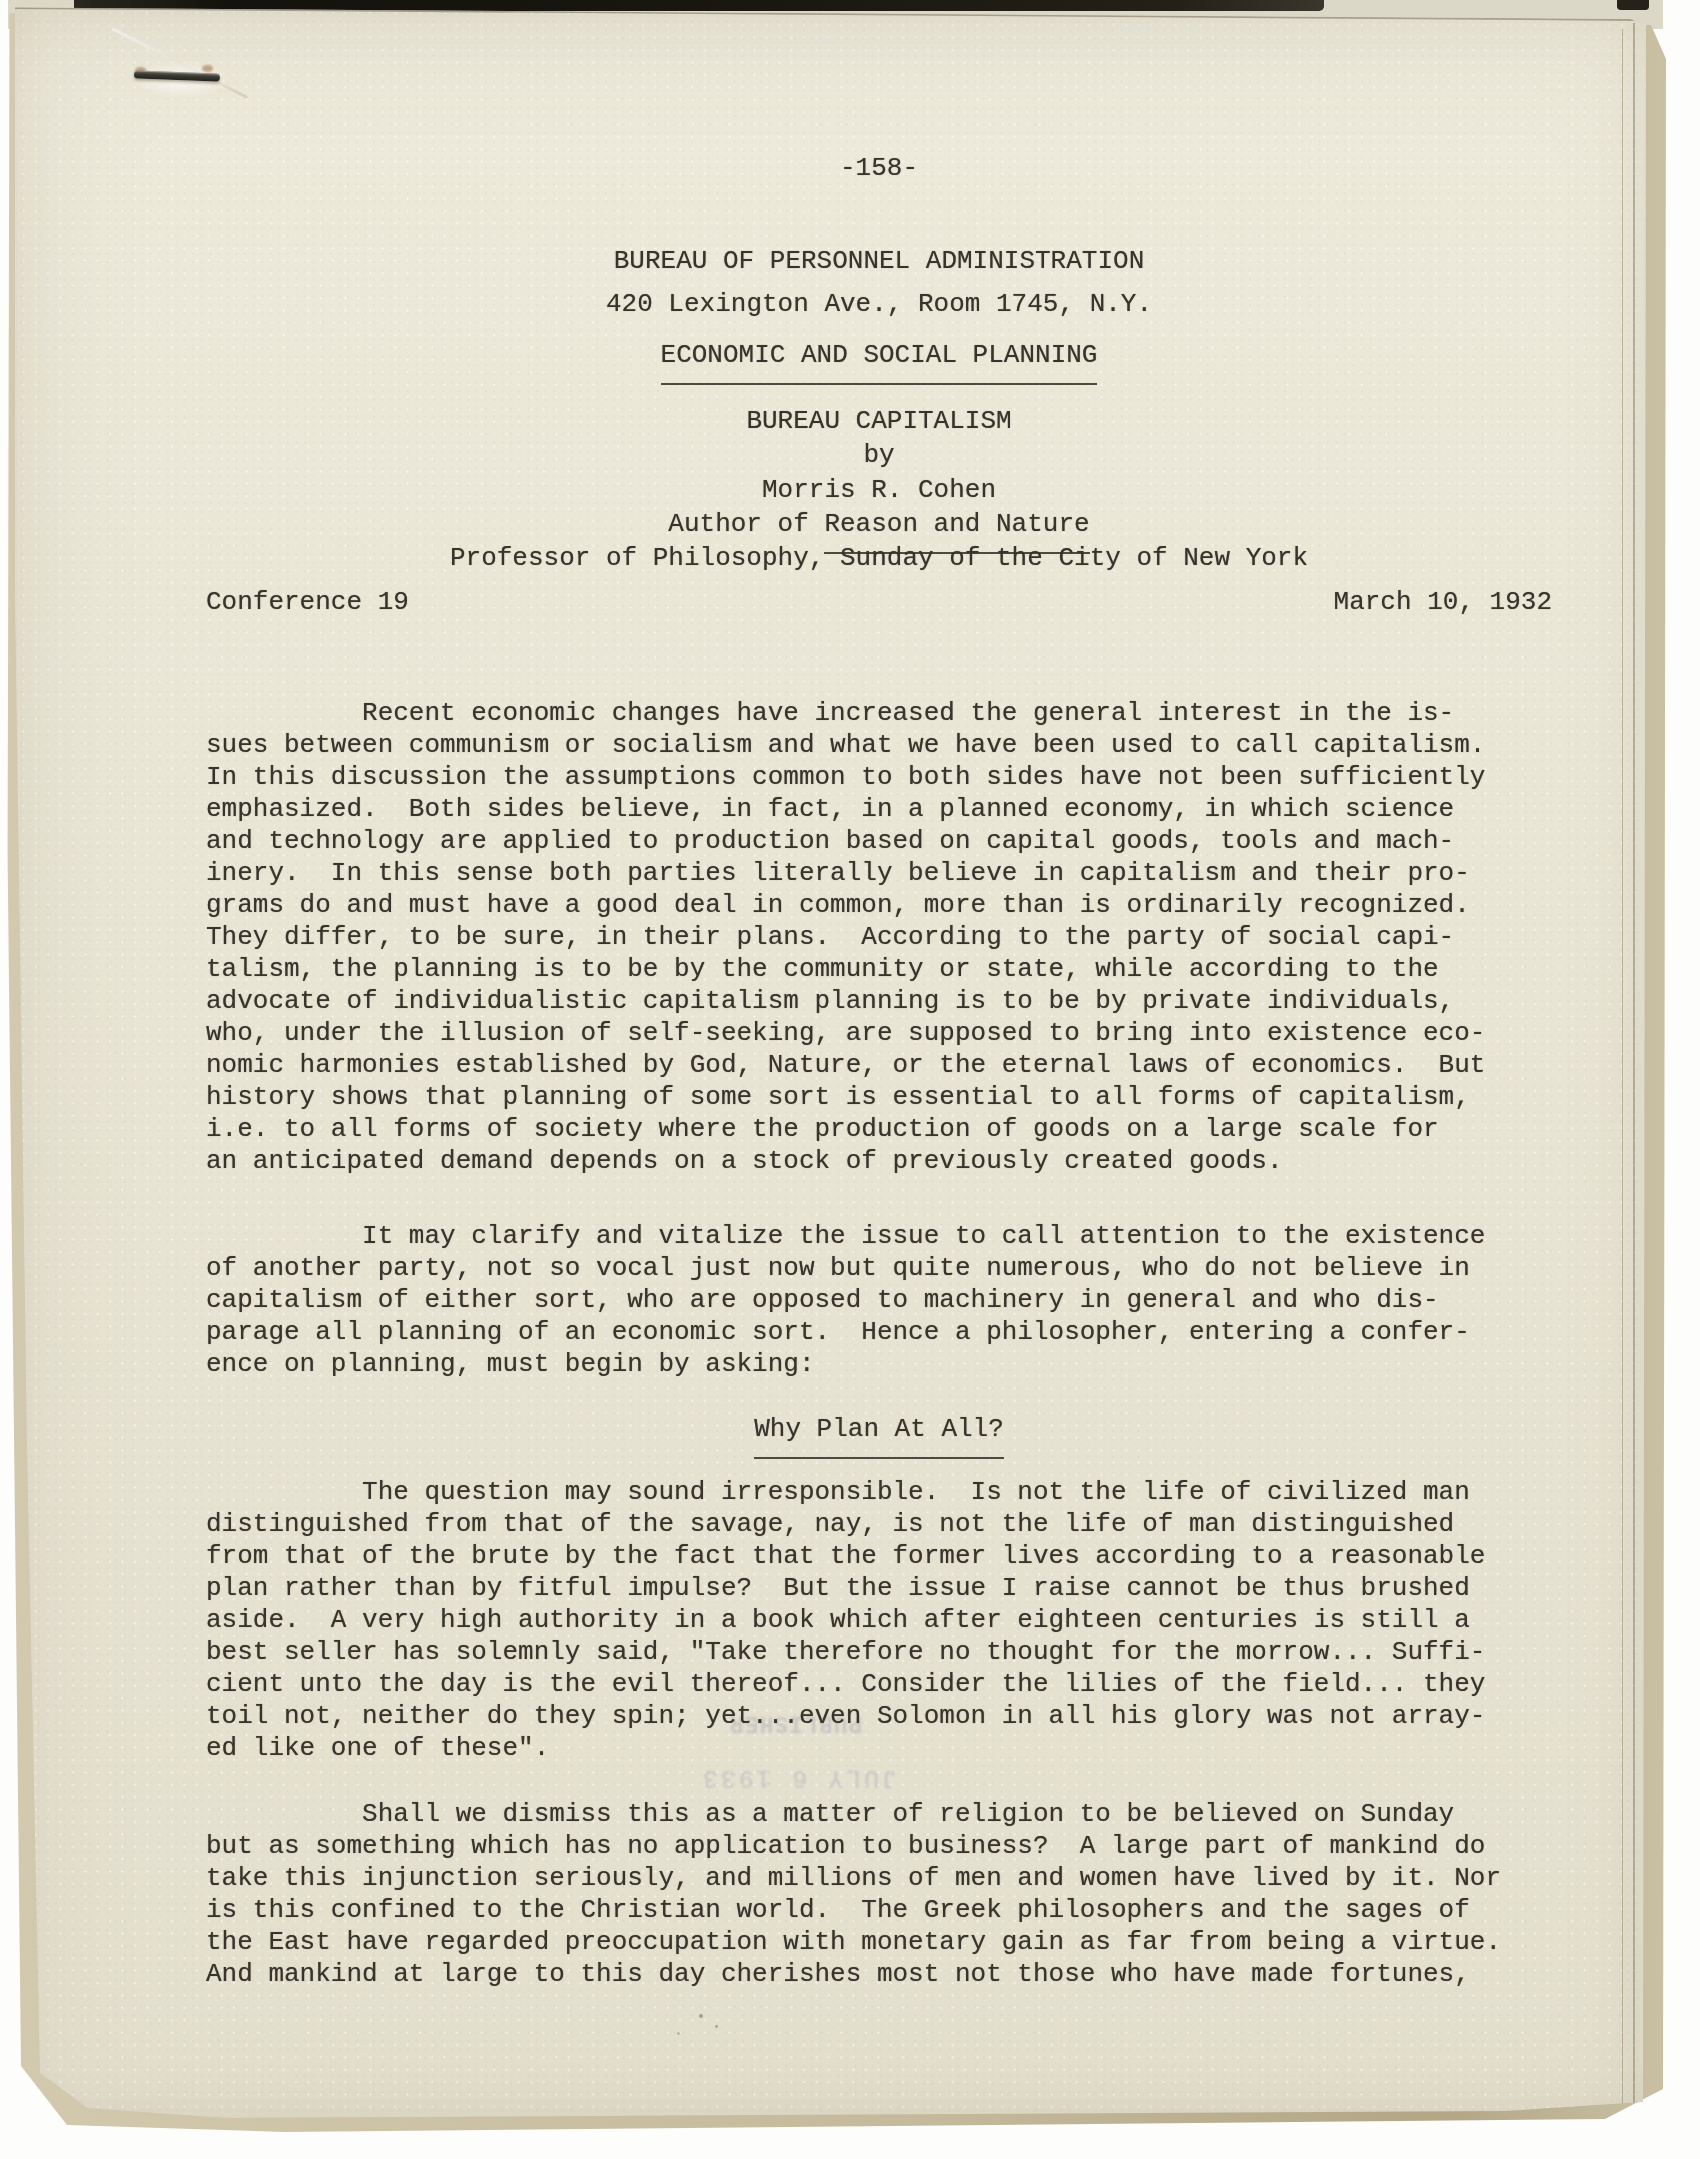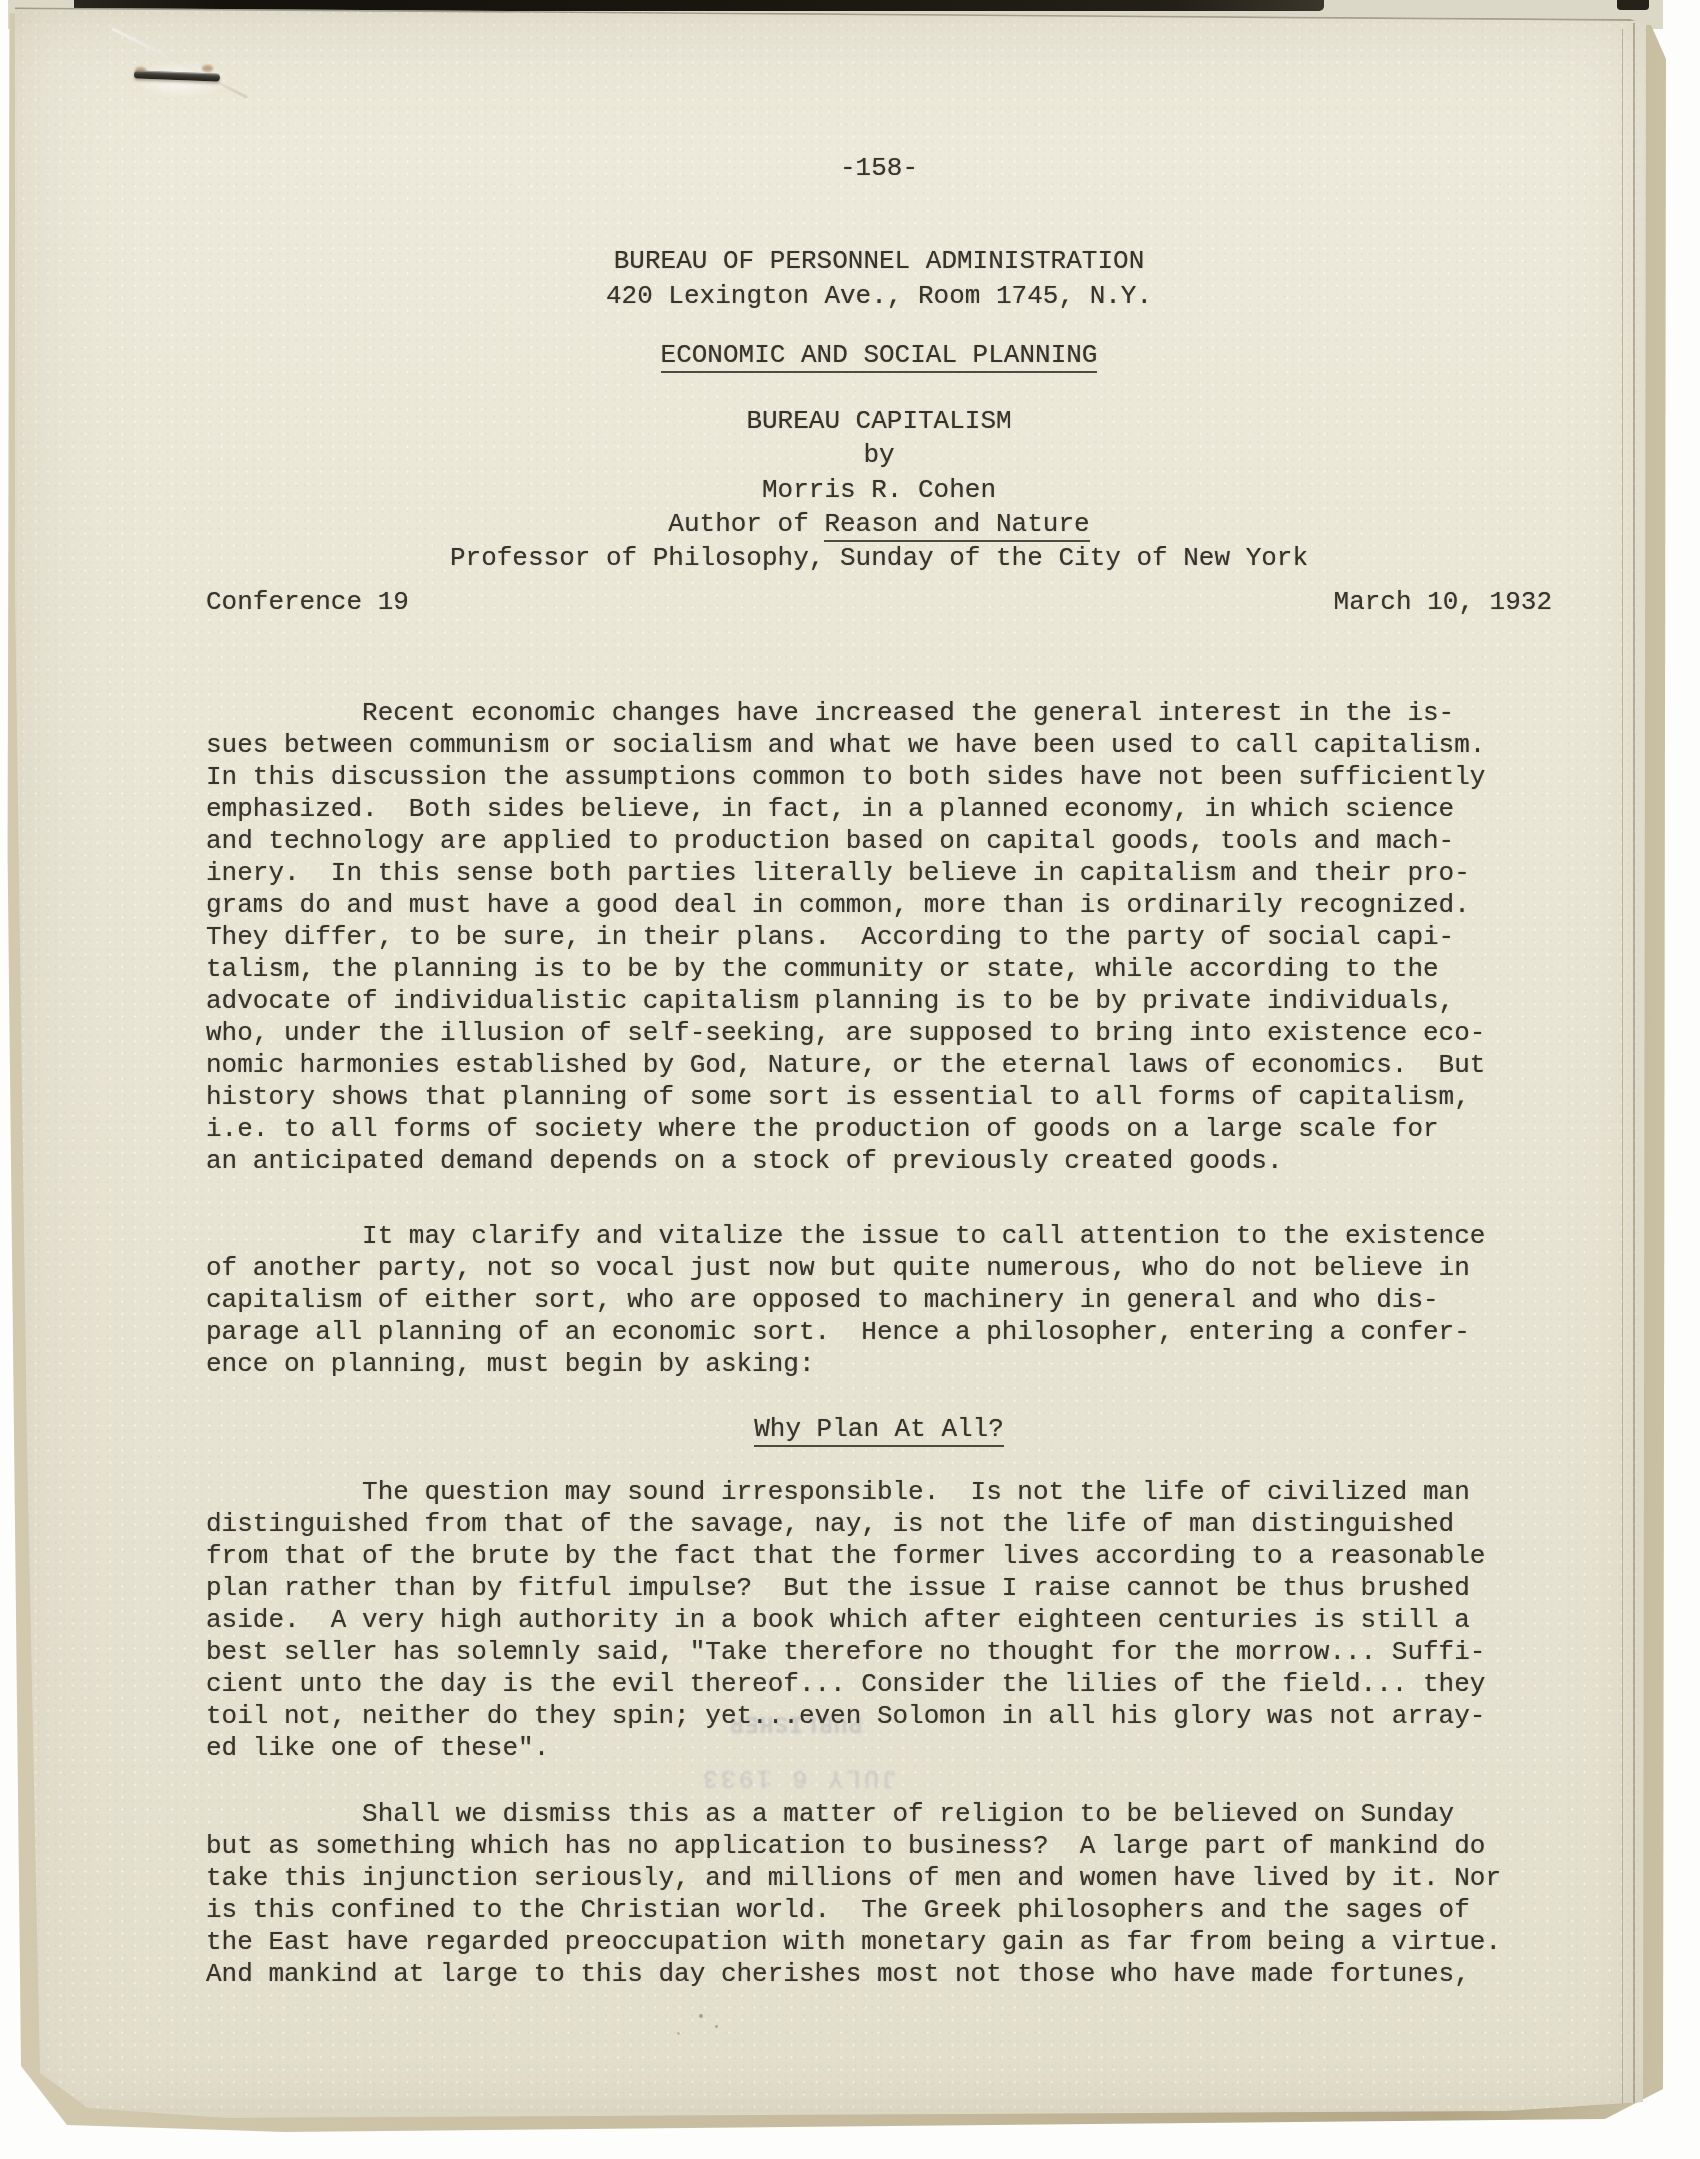--- a/index.html
+++ b/index.html
@@ -82,21 +82,21 @@
   .rust-r{left:202px;top:65px;}
 
   
   .textblock{
     position:absolute;left:206px;top:0;width:1346px;height:2160px;
     color:#38342c;font-size:26px;line-height:32px;
     text-shadow:0 0 1px rgba(54,50,42,.55);
   }
   .tline{position:absolute;left:0;width:100%;white-space:pre;}
   .c{text-align:center;}
-  .ul{border-bottom:2.9px solid rgba(50,46,38,.85);padding-bottom:1px;}
+  .ul{border-bottom:2.9px solid rgba(50,46,38,.85);padding-bottom:13px;}
   .confrow{position:absolute;left:0;top:586px;width:100%;display:flex;justify-content:space-between;white-space:pre;align-items:flex-end;}
   .para{position:absolute;left:0;white-space:pre;}
   .why{position:absolute;left:0;top:1413px;width:100%;text-align:center;}
 
   
   .ghost{position:absolute;color:#7d87a5;transform:rotate(180deg);white-space:pre;}
   .ghost-1{left:729px;top:1710px;font-size:23px;font-weight:bold;letter-spacing:1px;opacity:.28;filter:blur(1.2px);}
   .ghost-2{left:700px;top:1763px;font-size:25px;letter-spacing:2.9px;opacity:.30;filter:blur(1.2px);}
 
   .speck{position:absolute;border-radius:50%;background:#6f6c5f;}
@@ -131,21 +131,21 @@
     <div class="ghost ghost-2">JULY 6 1933</div>
     <div class="speck speck-1"></div>
     <div class="speck speck-2"></div>
     <div class="speck speck-3"></div>
 
     <div class="textblock">
 
       <div class="tline c" style="top:152px">-158-</div>
 
       <div class="tline c" style="top:245px">BUREAU OF PERSONNEL ADMINISTRATION</div>
-      <div class="tline c" style="top:280px">420 Lexington Ave., Room 1745, N.Y.</div>
+      <div class="tline c" style="top:288px">420 Lexington Ave., Room 1745, N.Y.</div>
 
       <div class="tline c" style="top:339px"><span class="ul">ECONOMIC AND SOCIAL PLANNING</span></div>
 
       <div class="tline c" style="top:405px">BUREAU CAPITALISM</div>
       <div class="tline c" style="top:439px">by</div>
       <div class="tline c" style="top:474px">Morris R. Cohen</div>
 
       <div class="tline c" style="top:508px"><span>Author of </span><span class="ul">Reason and Nature</span></div>
 
       <div class="tline c" style="top:542px">Professor of Philosophy, Sunday of the City of New York</div>

